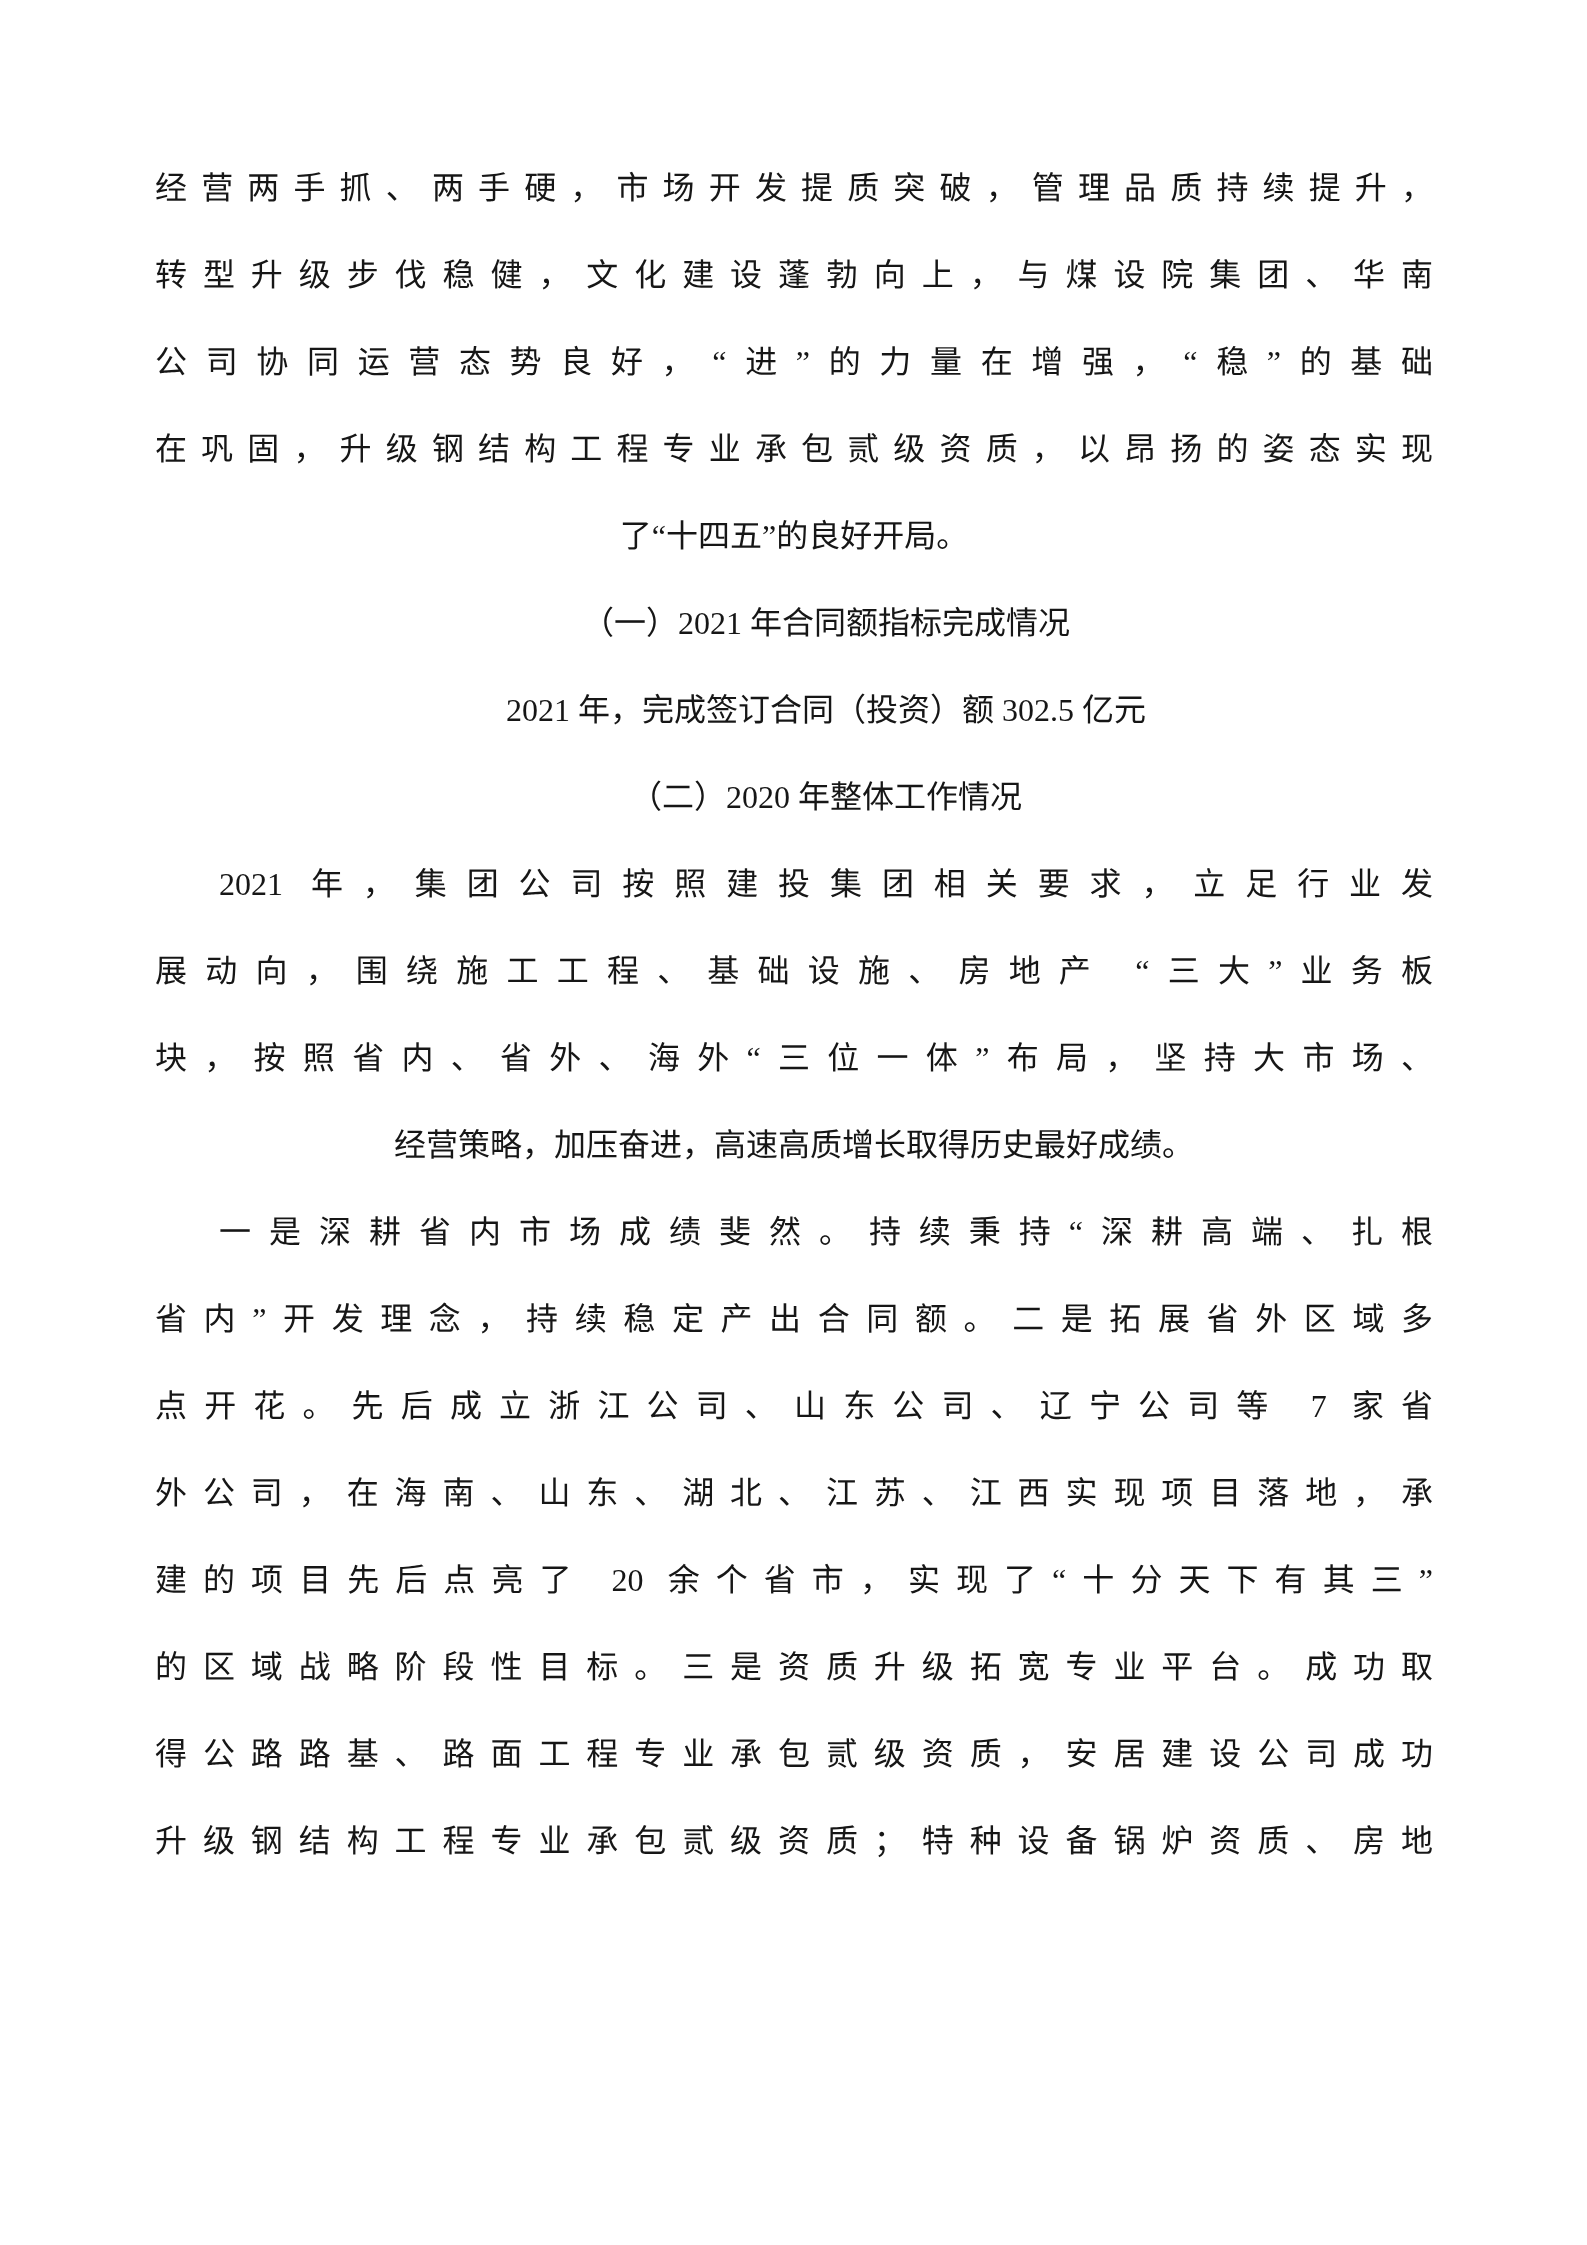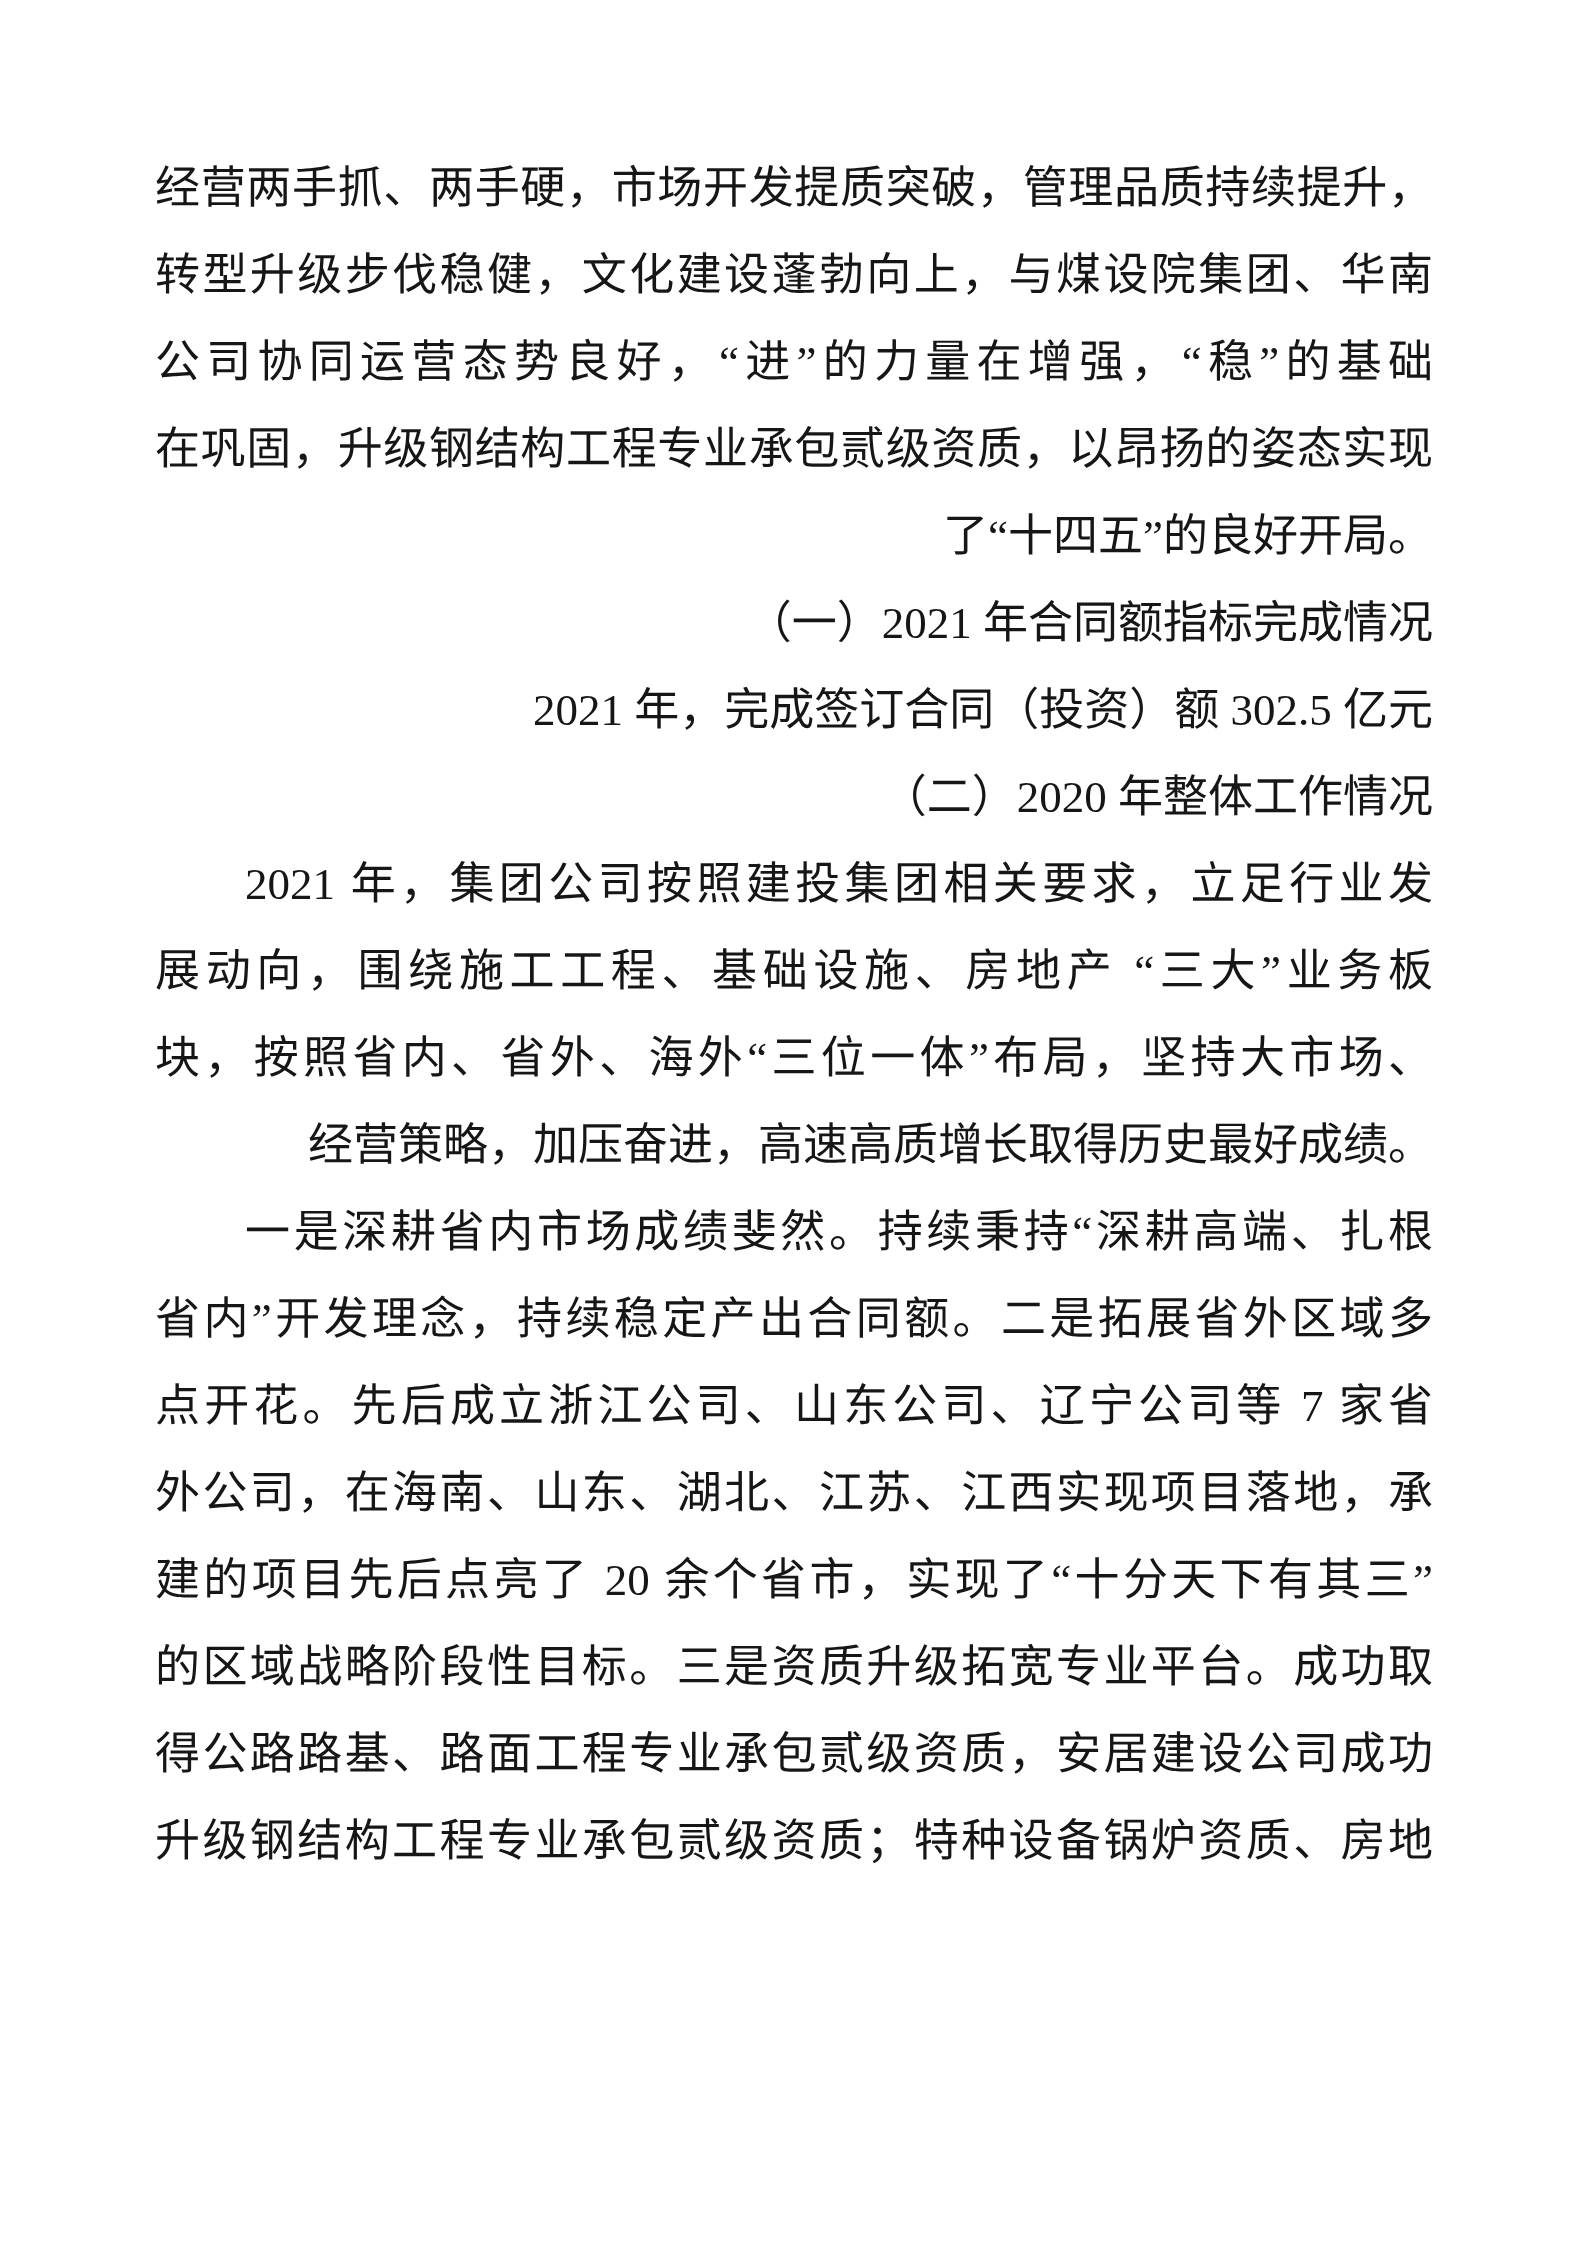--- a/index.html
+++ b/index.html
@@ -13,34 +13,34 @@
     height: 2245px;
     background: #ffffff;
     overflow: hidden;
     font-family: "Liberation Serif", "DejaVu Serif", serif;
   }
   .doc-body {
     position: absolute;
     left: 155px;
     top: 145px;
     width: 1278px;
-    font-size: 45px;
+    font-size: 32px;
     line-height: 87px;
     color: #161616;
     font-weight: 400;
   }
   .paragraph {
     margin: 0;
     padding: 0;
   }
   .line {
     height: 87px;
     white-space: nowrap;
     overflow: hidden;
-    text-align: right;
+    text-align: center;
   }
   
   .line.justify {
     text-align: justify;
     text-align-last: justify;
     text-justify: inter-character;
   }
   
   .line.indent {
     text-indent: 2em;

